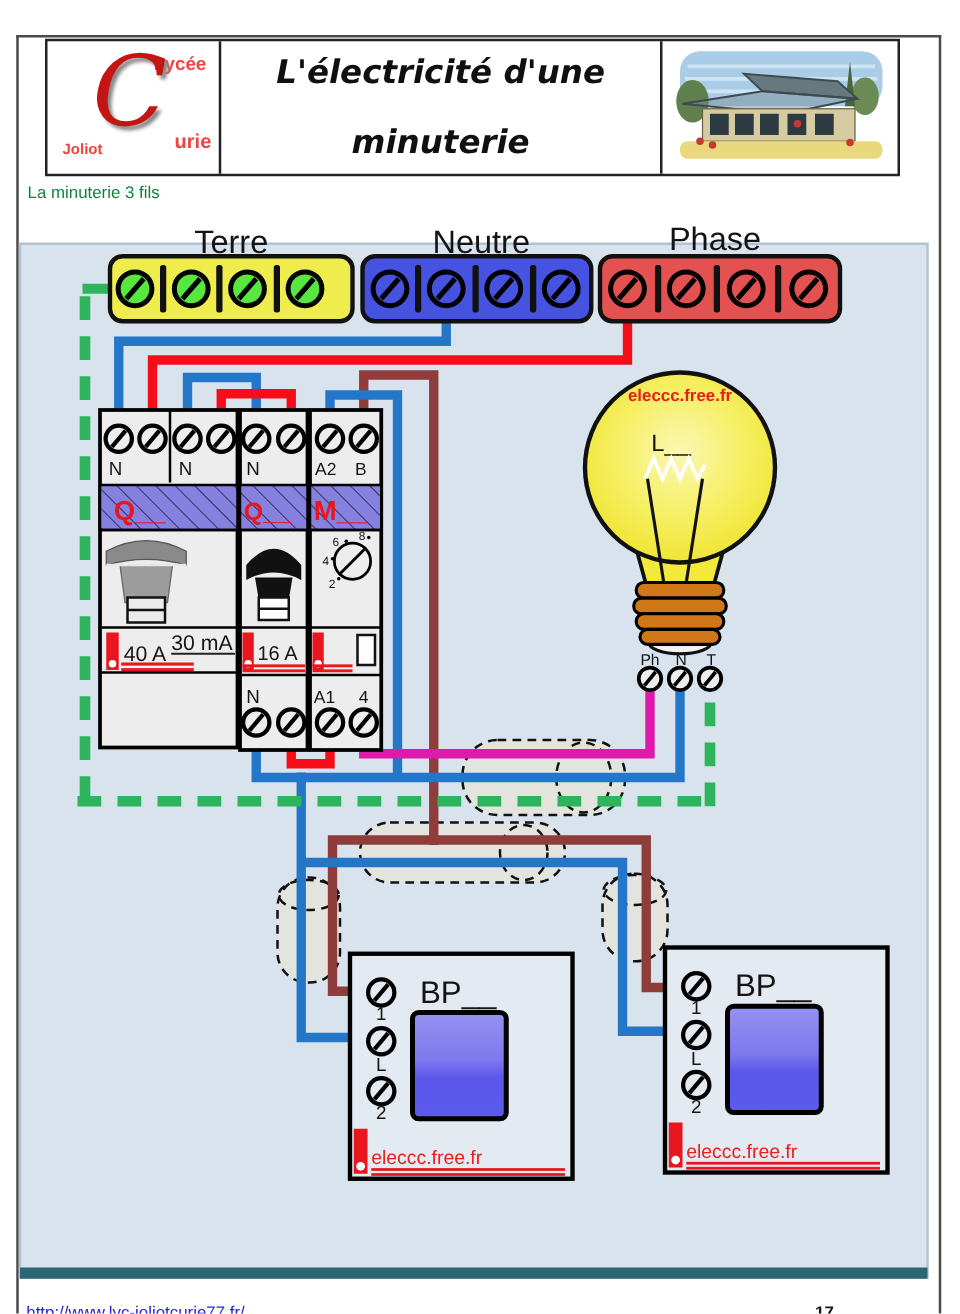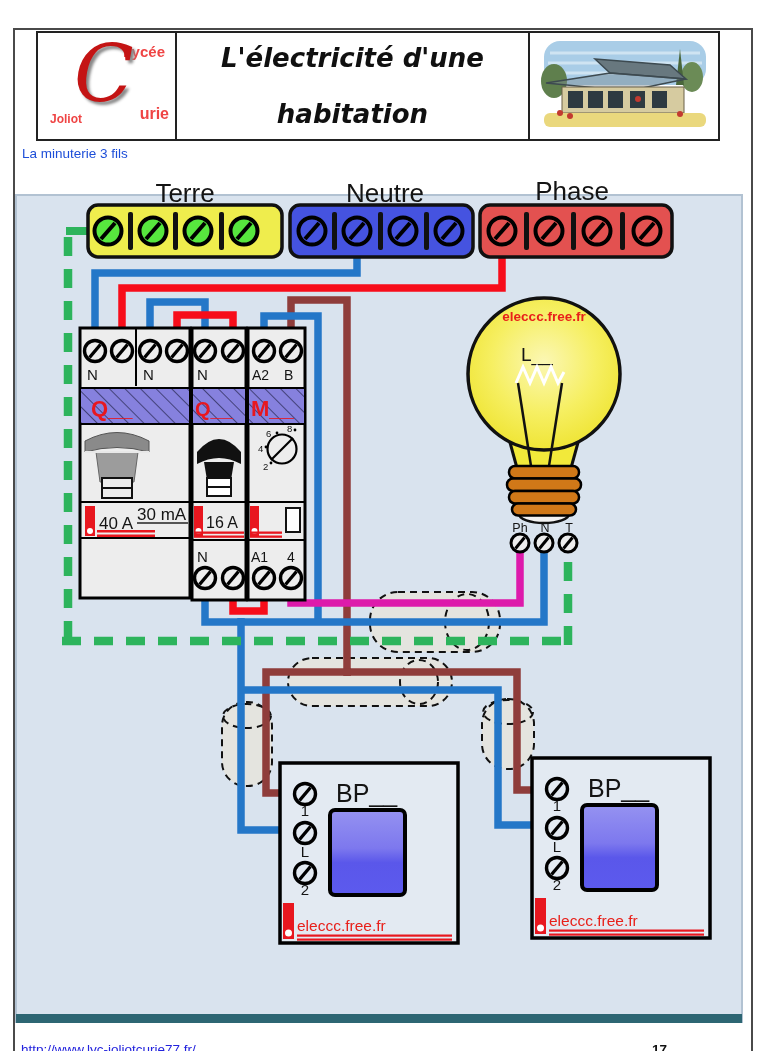--- a/index.html
+++ b/index.html
@@ -16,21 +16,21 @@
        display:flex;flex-direction:column;align-items:center;justify-content:center;gap:16px;}
   .cell-house{left:492px;width:190px;}
   .logo-small{position:absolute;color:#ef4444;font-weight:bold;font-size:15px;}
   .logo-lycee{right:10px;top:10px;}
   .logo-joliot{left:12px;bottom:13px;font-size:12px;}
   .logo-urie{right:6px;bottom:16px;font-size:16px;}
   .logo-c{position:absolute;left:36px;top:2px;font-family:"DejaVu Serif",serif;
        font-style:italic;font-size:78px;color:#c41414;text-shadow:3px 3px 3px #888;line-height:1;}
   .title-line{font-family:"DejaVu Sans",sans-serif;font-style:italic;font-weight:bold;
        font-size:26px;color:#101010;line-height:40px;white-space:nowrap;}
-  .subtitle{position:absolute;left:22px;top:146px;font-size:13.5px;color:#1d4ed8;text-align:center;}
+  .subtitle{position:absolute;left:22px;top:146px;font-size:13.5px;color:#15803d;text-align:center;}
   
   .foot-link{position:absolute;left:21px;top:1042px;font-size:13.5px;color:#2323dd;
        text-decoration:underline;white-space:nowrap;}
   .foot-page{position:absolute;left:652px;top:1042px;font-size:13.5px;color:#111;font-weight:bold;}
   
   svg.diag{position:absolute;left:0;top:0;}
   svg text{font-family:"Liberation Sans",sans-serif;}
   .t-bk{fill:#141414;}
   .t-red{fill:#e8171f;font-weight:bold;}
   .t-brand{fill:#e8201a;}
@@ -43,21 +43,21 @@
 
   <div class="hdr">
     <div class="cell cell-logo">
       <span class="logo-small logo-lycee">Lycée</span>
       <span class="logo-c">C</span>
       <span class="logo-small logo-joliot">Joliot</span>
       <span class="logo-small logo-urie">urie</span>
     </div>
     <div class="cell cell-title">
       <div class="title-line">L'électricité d'une</div>
-      <div class="title-line">habitation</div>
+      <div class="title-line">minuterie</div>
     </div>
     <div class="cell cell-house">
       <svg width="190" height="106" viewBox="0 0 190 106">
         <rect x="14" y="8" width="162" height="44" rx="16" fill="#a9cde7"></rect>
         <path d="M20 20 H170 M18 30 H172 M22 40 H168" stroke="#cfe4f2" stroke-width="3" fill="none"></path>
         <ellipse cx="24" cy="48" rx="13" ry="17" fill="#5f7f4d"></ellipse>
         <ellipse cx="162" cy="44" rx="11" ry="15" fill="#6b8b56"></ellipse>
         <polygon points="150,16 154,52 146,52" fill="#49663b"></polygon>
         <polygon points="65,26 140,32 156,46 80,40" fill="#68787f" stroke="#3d4a50" stroke-width="1.5"></polygon>
         <polygon points="16,50 80,40 156,46 98,58" fill="#79899175" stroke="#3d4a50" stroke-width="1.5" fill-opacity="1"></polygon>

